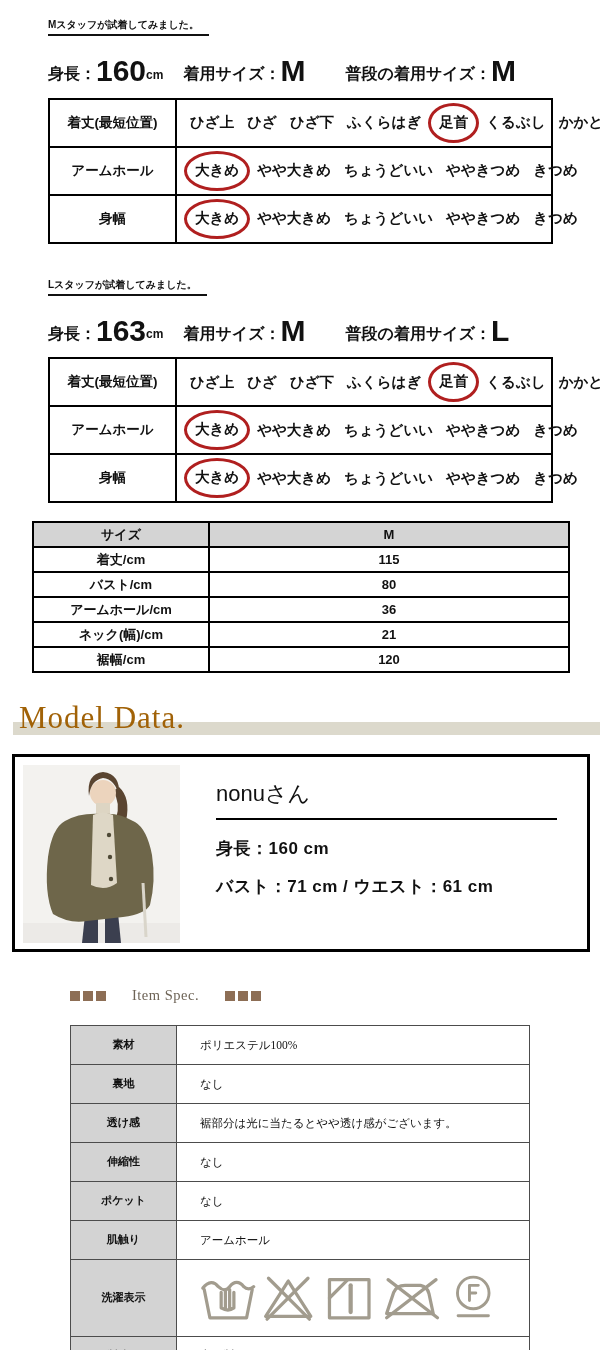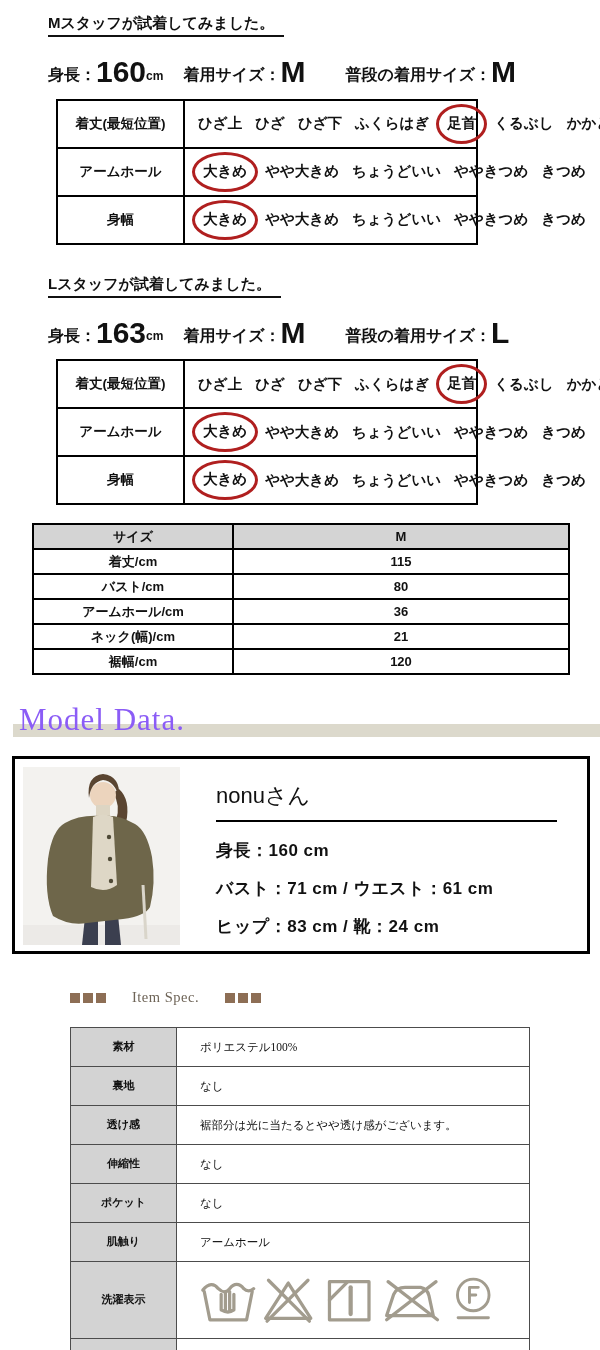--- a/index.html
+++ b/index.html
@@ -7,50 +7,50 @@
     --cellgray:#d4d4d4; --specgray:#d3d3d3; --specborder:#4c4c4c;
   }
   *{box-sizing:border-box; margin:0; padding:0;}
   body{background:#ffffff;}
   .page{width:600px; background:#fff; color:#111;
         font-family:"Liberation Sans","DejaVu Sans",sans-serif; padding-top:14px;}
 
   
   .staff{margin-left:48px;}
   .staff + .staff{margin-top:30px;}
-  .staff-title{display:inline-block; font-size:15px; font-weight:bold;
+  .staff-title{display:inline-block; font-size:10px; font-weight:bold;
         border-bottom:2px solid #111; padding-bottom:2px; padding-right:10px; margin-bottom:12px;}
   .staff-info{display:flex; align-items:flex-end; margin:10px 0 14px;}
   .ib{font-size:16px; font-weight:bold; line-height:1.15;}
   .big{font-size:30px; font-weight:bold; line-height:0.85; letter-spacing:0;}
   .unit{font-size:12px; font-weight:bold; line-height:1.4;}
   .gap1{width:20px;} .gap2{width:40px;}
-  .fit-table{width:422px; border:2px solid #000;margin-left:8px;}
+  .fit-table{width:505px; border:2px solid #000;}
   .fit-row{display:flex;}
   .fit-row + .fit-row{border-top:2px solid #000;}
   .fit-label{width:127px; flex:none; min-height:46px; display:flex; align-items:center;
         justify-content:center; font-size:13.5px; font-weight:bold; border-right:2px solid #000;
         text-align:center;}
   .fit-opts{flex:1; display:flex; align-items:center; gap:13px; padding-left:13px;
         font-size:14.5px; font-weight:bold; min-height:46px; overflow:visible;}
   .opt{white-space:nowrap;}
   .circled{border:3px solid var(--red); border-radius:50%; padding:7px 8px 8px; margin:-11px -6px;}
 
   
   .size-table{border-collapse:collapse; margin:18px 0 0 32px; width:538px;}
   .size-table td{border:2px solid #000; text-align:center; font-size:13px; font-weight:bold;
         height:25px; padding:0;}
-  .size-table td:first-child{width:200px;}
+  .size-table td:first-child{width:176px;}
   .size-table tr.hdr td{background:var(--cellgray);}
 
   
   .model-heading{position:relative; margin:26px 0 0 13px; height:38px;}
   .model-bar{position:absolute; left:0; right:0; bottom:2px; height:13px; background:var(--bar);}
   .model-text{position:relative; font-family:"Liberation Serif","DejaVu Serif",serif;
-        font-size:31px; color:#8b5cf6; line-height:38px; padding-left:6px; letter-spacing:1px;}
+        font-size:31px; color:#a16207; line-height:38px; padding-left:6px; letter-spacing:1px;}
   .model-box{margin:17px 0 0 12px; width:578px; height:198px; border:3px solid #000;
         display:flex; padding:8px;}
   .model-photo{width:157px; height:178px; flex:none; display:block;}
   .model-info{flex:1; padding:14px 18px 0 36px;}
   .model-name{font-size:22px; font-weight:normal;}
   .model-underline{border:none; border-top:2px solid #000; margin:9px 4px 17px 0;}
   .model-line{font-size:17px; font-weight:bold; margin-bottom:15px; letter-spacing:0.5px;}
 
   
   .spec-head{margin:20px 0 6px 70px; display:flex; align-items:center;}
@@ -222,21 +222,20 @@
       <circle cx="86" cy="70" r="2.2" fill="#4e4936"></circle>
       <circle cx="87" cy="92" r="2.2" fill="#4e4936"></circle>
       <circle cx="88" cy="114" r="2.2" fill="#4e4936"></circle>
       <line x1="120" y1="118" x2="123" y2="172" stroke="#d9d5ca" stroke-width="3"></line>
     </svg>
     <div class="model-info">
       <div class="model-name">nonuさん</div>
       <hr class="model-underline">
       <div class="model-line">身長：160 cm</div>
       <div class="model-line">バスト：71 cm / ウエスト：61 cm</div>
-      <div class="model-line">ヒップ：83 cm / 靴：24 cm</div>
     </div>
   </div>
 
   <div class="spec-head">
     <span class="sqs">
         <span class="sq"></span>
         <span class="sq"></span>
         <span class="sq"></span>
       </span>
     <span class="spec-head-text">Item Spec.</span>

